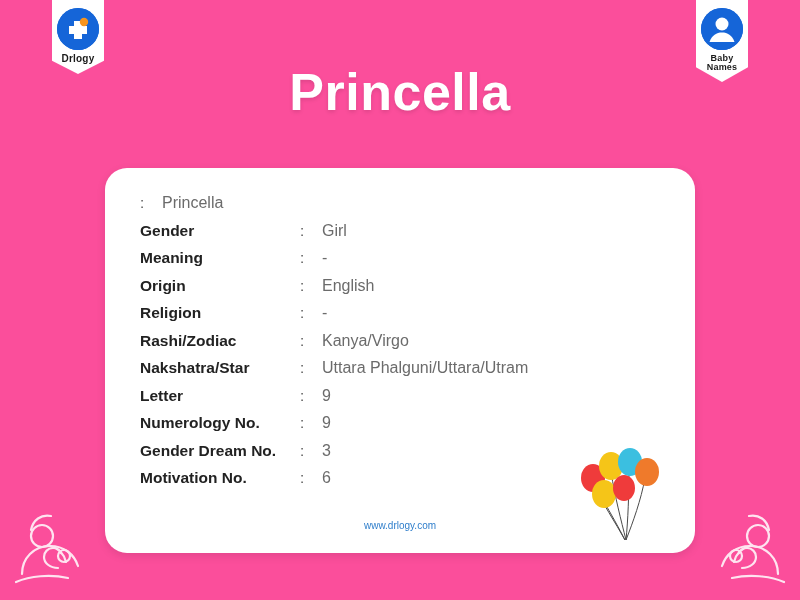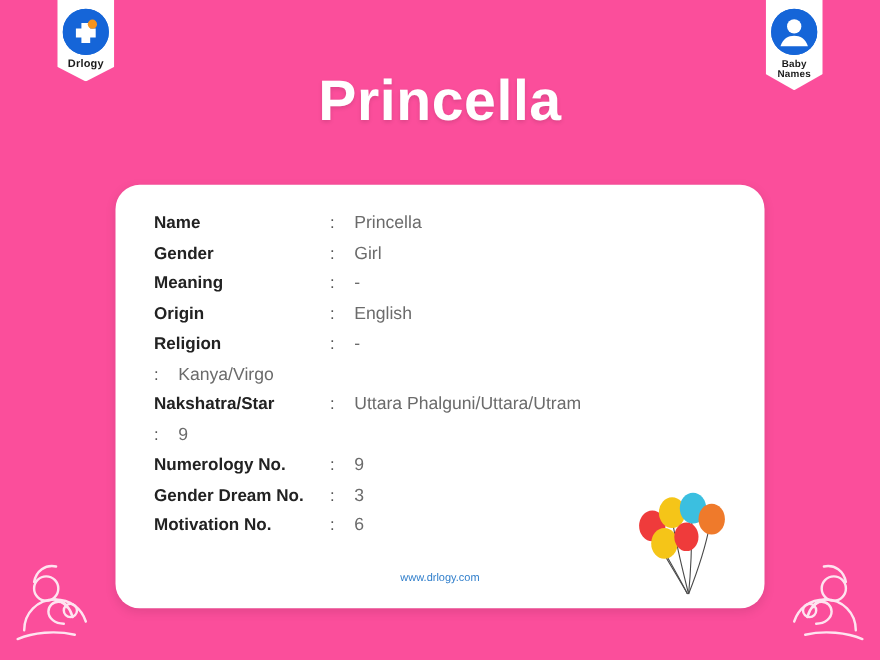--- a/index.html
+++ b/index.html
@@ -136,21 +136,20 @@
   </span>
   <div class="badge-label">Baby Names</div>
 </div>
 
 <div class="title">Princella</div>
 
 <div class="card">
   <div class="rows">
 
     <div class="row">
-      <div class="k">Name</div>
       <div class="c">:</div>
       <div class="v">Princella</div>
     </div>
 
     <div class="row">
       <div class="k">Gender</div>
       <div class="c">:</div>
       <div class="v">Girl</div>
     </div>
 
@@ -166,31 +165,33 @@
       <div class="v">English</div>
     </div>
 
     <div class="row">
       <div class="k">Religion</div>
       <div class="c">:</div>
       <div class="v">-</div>
     </div>
 
     <div class="row">
+      <div class="k">Rashi/Zodiac</div>
       <div class="c">:</div>
       <div class="v">Kanya/Virgo</div>
     </div>
 
     <div class="row">
       <div class="k">Nakshatra/Star</div>
       <div class="c">:</div>
       <div class="v">Uttara Phalguni/Uttara/Utram</div>
     </div>
 
     <div class="row">
+      <div class="k">Letter</div>
       <div class="c">:</div>
       <div class="v">9</div>
     </div>
 
     <div class="row">
       <div class="k">Numerology No.</div>
       <div class="c">:</div>
       <div class="v">9</div>
     </div>
 

